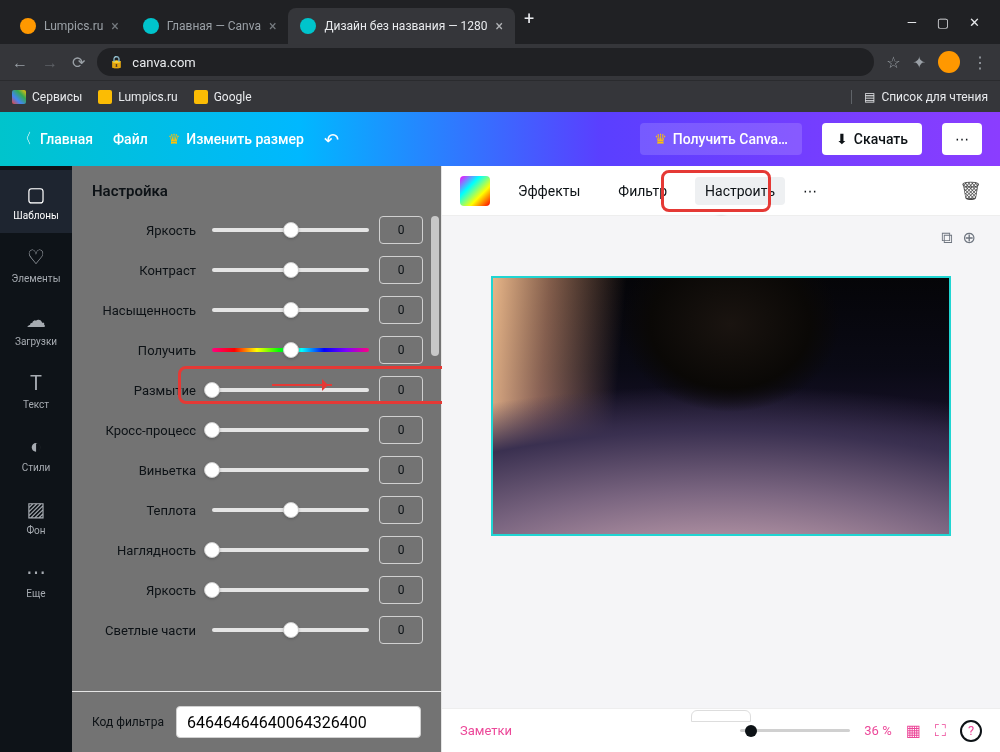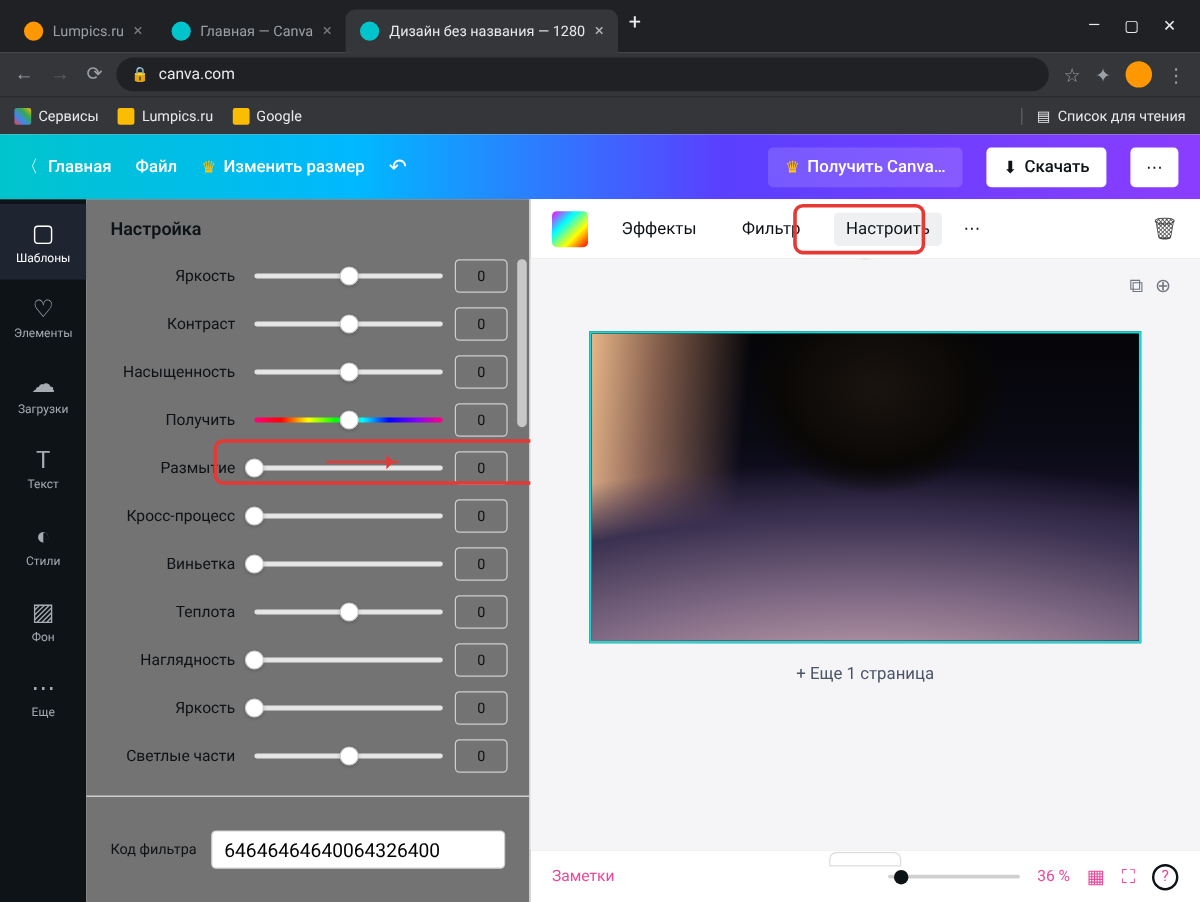--- a/index.html
+++ b/index.html
@@ -56,21 +56,21 @@
 .panel { width: 370px; background: #737373; border-right: 1px solid #e5e5e5; display: flex; flex-direction: column; position: relative; }
 .panel-head { padding: 16px 20px 10px; font-size: 15px; font-weight: 600; color: #0d1216; }
 .sliders { flex: 1; overflow: hidden; padding: 0 18px 0 0; position: relative; }
 .slider-row { display: flex; align-items: center; height: 40px; gap: 10px; padding-left: 20px; position: relative; }
 .slider-row .label { width: 110px; text-align: right; font-size: 13px; color: #0d1216; padding-right: 6px; }
 .slider-row .track { flex: 1; height: 4px; background: #e5e5e5; border-radius: 2px; position: relative; }
 .slider-row .track.hue { background: linear-gradient(90deg, #ff0080, #ff0000, #ffff00, #00ff00, #00ffff, #0000ff, #8000ff, #ff0080); }
 .slider-row .thumb { position: absolute; left: 50%; top: 50%; transform: translate(-50%,-50%); width: 16px; height: 16px; border-radius: 50%; background: #fff; border: 1px solid #ccc; box-shadow: 0 1px 3px rgba(0,0,0,.2); }
 .slider-row .thumb.left { left: 0%; }
 .slider-row .valbox { width: 44px; height: 28px; border: 1px solid #d0d0d0; border-radius: 4px; font-size: 12px; text-align: center; line-height: 26px; color: #0d1216; }
-.panel-foot { border-top: 1px solid #e5e5e5; padding: 28px 20px; display: flex; align-items: center; gap: 12px; }
+.panel-foot { border-top: 1px solid #e5e5e5; padding: 14px 20px; display: flex; align-items: center; gap: 12px; }
 .panel-foot .lbl { font-size: 12px; color: #0d1216; }
 .panel-foot input { flex: 1; border: 1px solid #d0d0d0; border-radius: 4px; height: 32px; padding: 0 10px; font-size: 16px; }
 .panel .scrollbar { position: absolute; right: 2px; top: 50px; width: 8px; height: 140px; background: #c8c8c8; border-radius: 4px; }
 
 
 .hl { position: absolute; border: 3px solid #e53935; border-radius: 8px; pointer-events: none; }
 .badge { position: absolute; width: 26px; height: 26px; border-radius: 50%; background: radial-gradient(circle at 30% 30%, #ff8a50, #e64a19); color: #fff; font-weight: 700; font-size: 13px; display: flex; align-items: center; justify-content: center; box-shadow: 0 1px 3px rgba(0,0,0,.4); }
 .arrow { position: absolute; width: 60px; height: 2px; background: #e53935; }
 .arrow::after { content: ''; position: absolute; right: -2px; top: -5px; border: 6px solid transparent; border-left-color: #e53935; }
 
@@ -331,21 +331,20 @@
       <div class="badge" style="left:266px; top:50px;">1</div>
     </div>
     <div class="canvas-body">
       <div class="page-tools">
         <span>⧉</span>
         <span>⊕</span>
       </div>
       <div class="page">
         <div class="page-img"></div>
       </div>
-      <div class="add-page">+ Еще 1 страница</div>
     </div>
     <div class="canvas-foot">
       <div style="position:relative;flex:1;display:flex;align-items:center;gap:14px;">
         <div class="page-collapse"></div>
         <span>Заметки</span>
         <div class="sp"></div>
         <div class="zoom-track">
             <div class="zt"></div>
           </div>
         <span>36 %</span>

